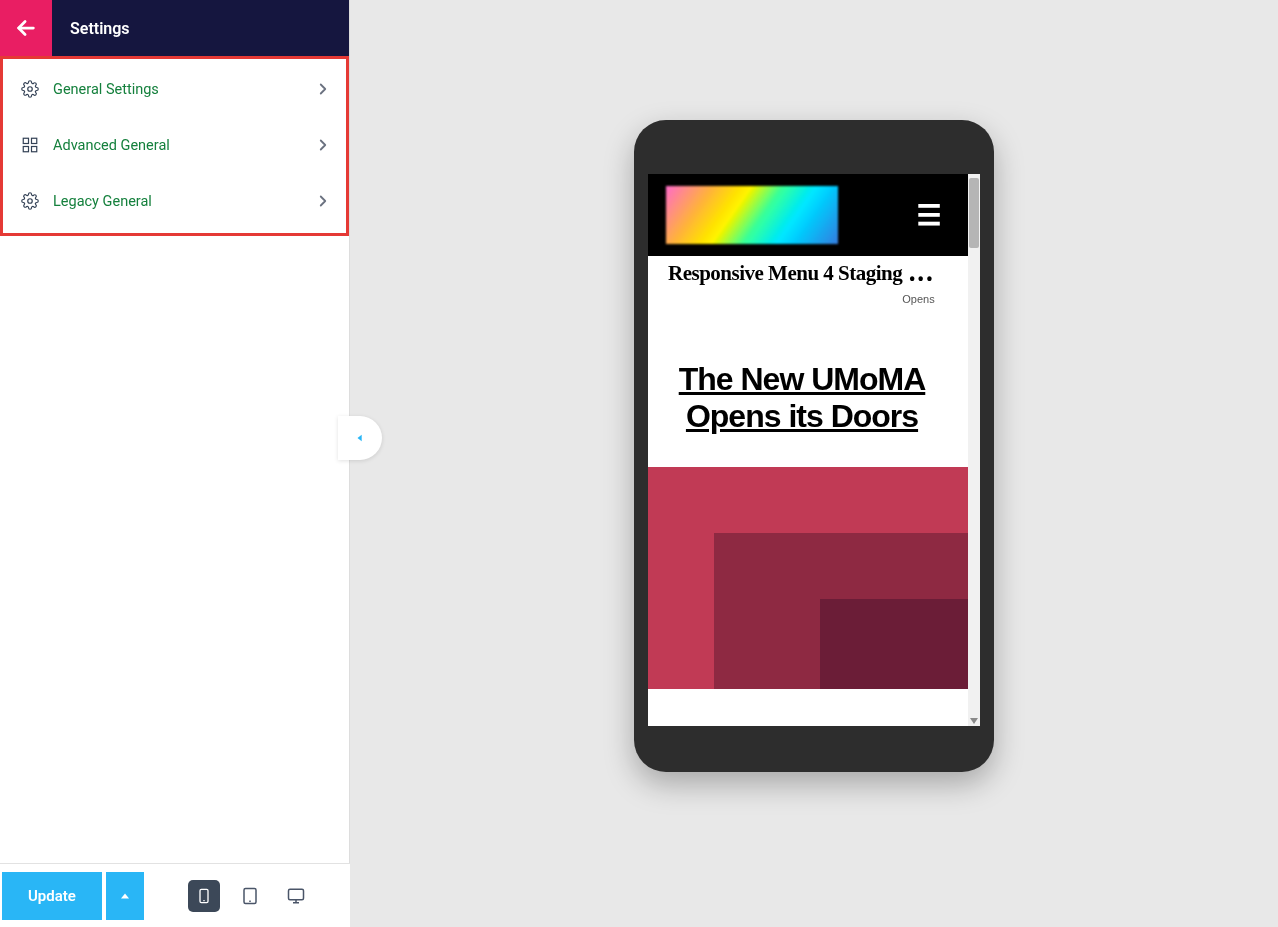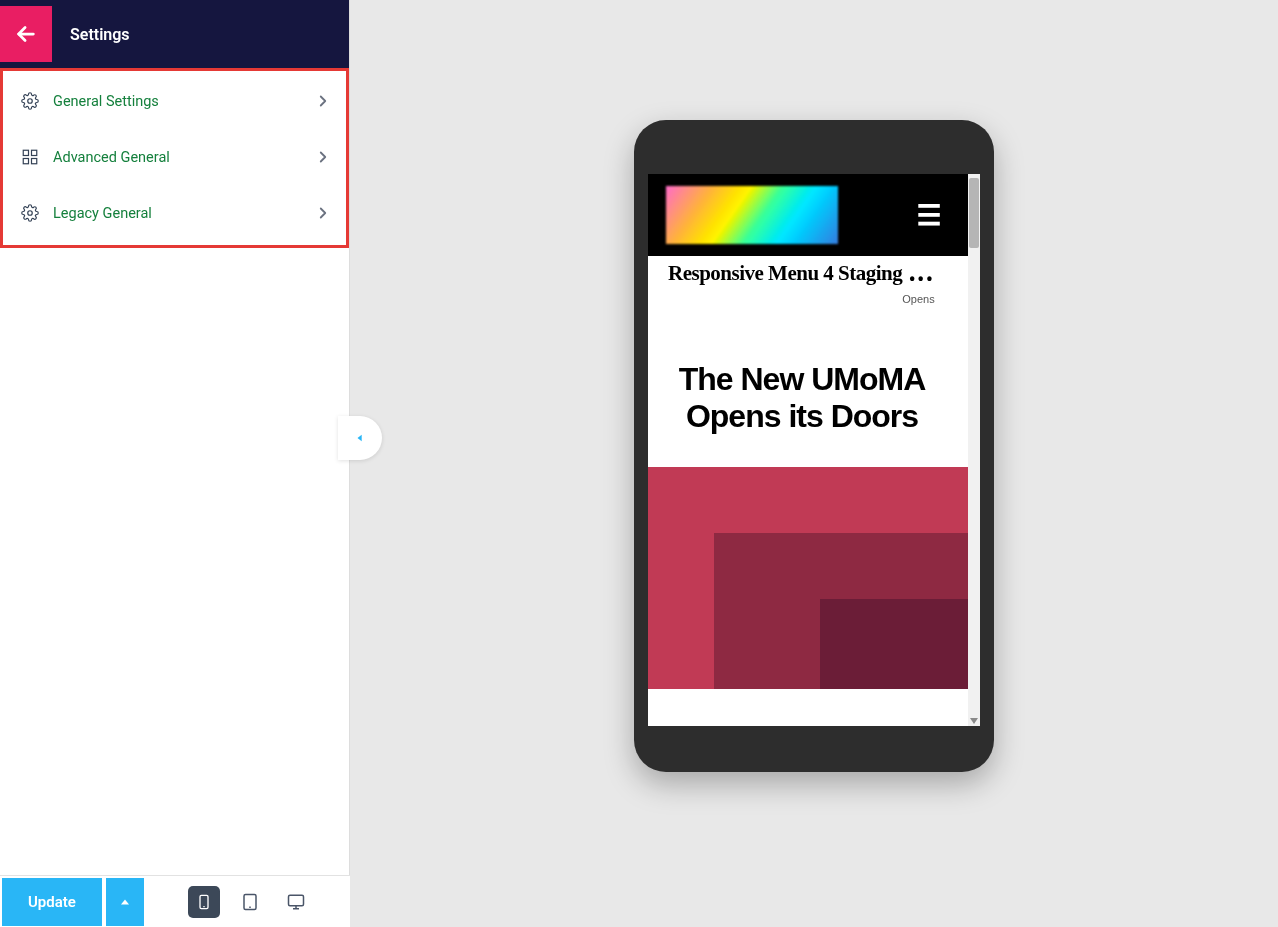--- a/index.html
+++ b/index.html
@@ -17,21 +17,21 @@
     position: absolute;
     left: 0; top: 0;
     width: 350px;
     height: 100%;
     background: #fff;
     display: flex;
     flex-direction: column;
     border-right: 1px solid #ddd;
   }
   .sidebar-header {
-    height: 68px;
+    height: 56px;
     background: #15163f;
     display: flex;
     align-items: center;
     color: #fff;
   }
   .back-btn {
     width: 52px; height: 56px;
     background: #e91e63;
     display: flex; align-items: center; justify-content: center;
     cursor: pointer;
@@ -76,21 +76,21 @@
     display: flex; align-items: center; justify-content: center;
     box-shadow: 0 1px 4px rgba(0,0,0,.12);
     cursor: pointer;
   }
 
   
   .bottom-bar {
     position: absolute;
     left: 0; bottom: 0;
     width: 350px;
-    height: 52px;
+    height: 64px;
     background: #fff;
     border-top: 1px solid #e2e2e2;
     display: flex;
     align-items: center;
   }
   .update-btn {
     height: 48px;
     background: #29b6f6;
     color: #fff;
     font-weight: 600;
@@ -216,20 +216,21 @@
 
   .hero-title{
     font-family: Arial, Helvetica, sans-serif;
     font-weight:900;
     font-size:32px;
     line-height:1.15;
     text-align:center;
     letter-spacing:-1px;
     padding: 56px 16px 32px 16px;
     margin-right:24px;
+    text-decoration:underline;
   }
 
   .art-block{
     height:222px;
     margin-right:12px;
     position:relative;
     background:#c13a55;
   }
   .art-mid{
     position:absolute;

